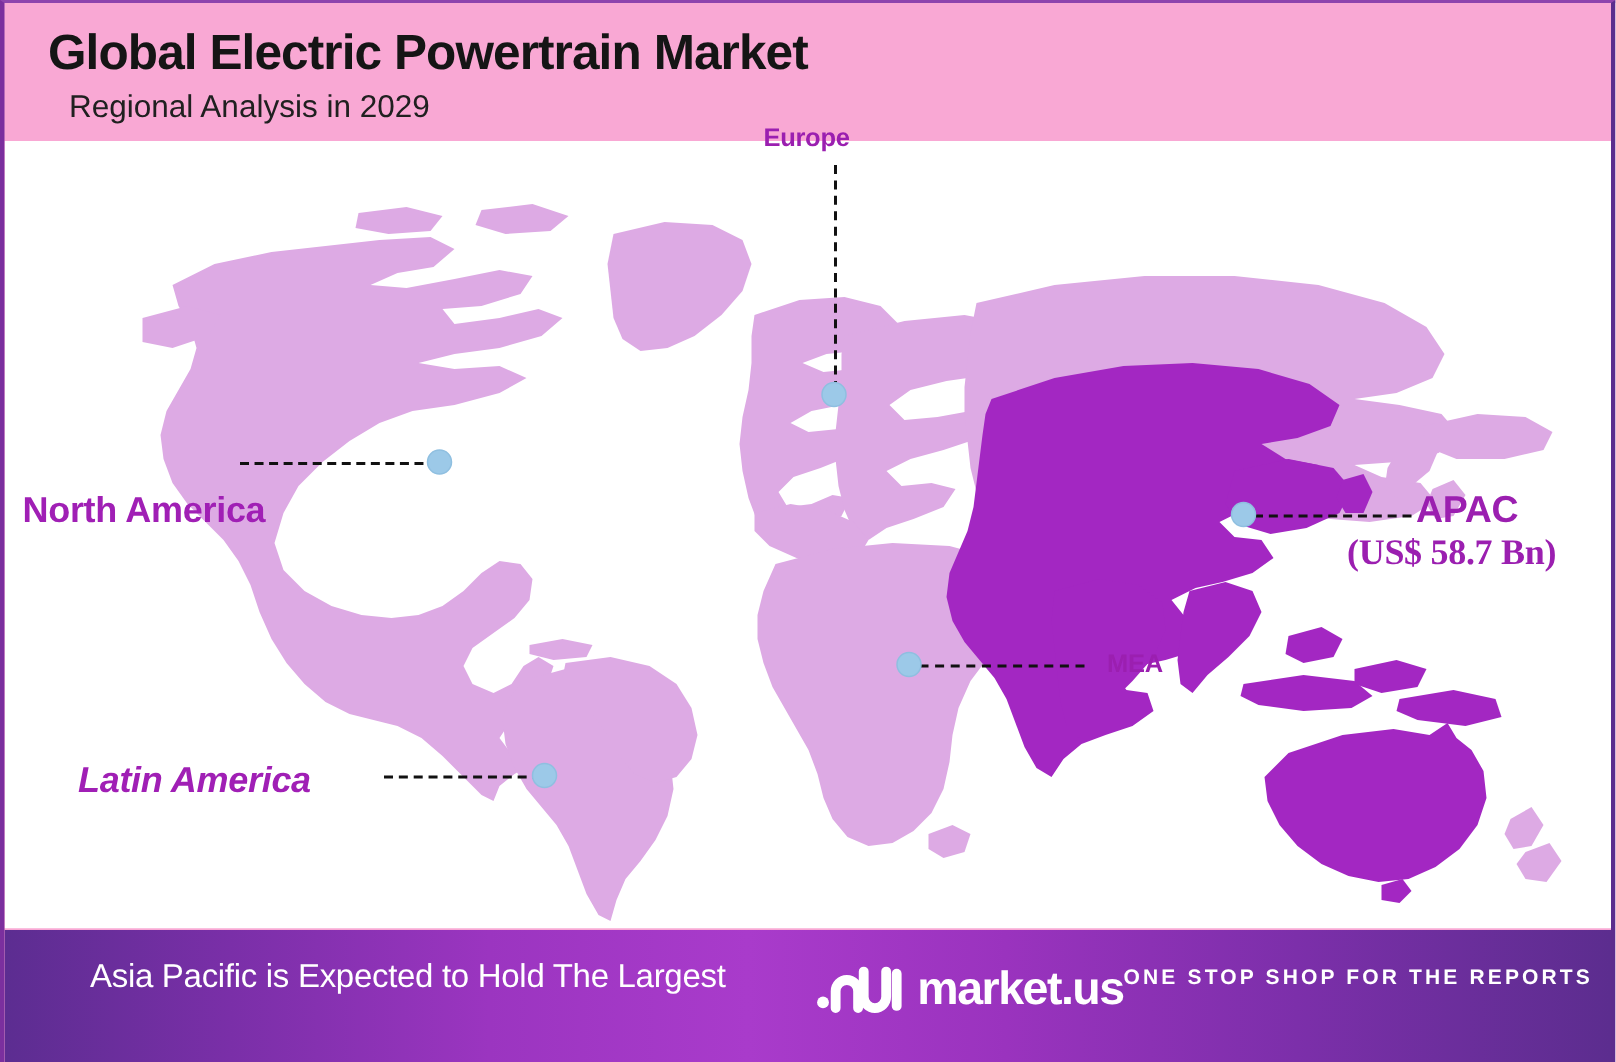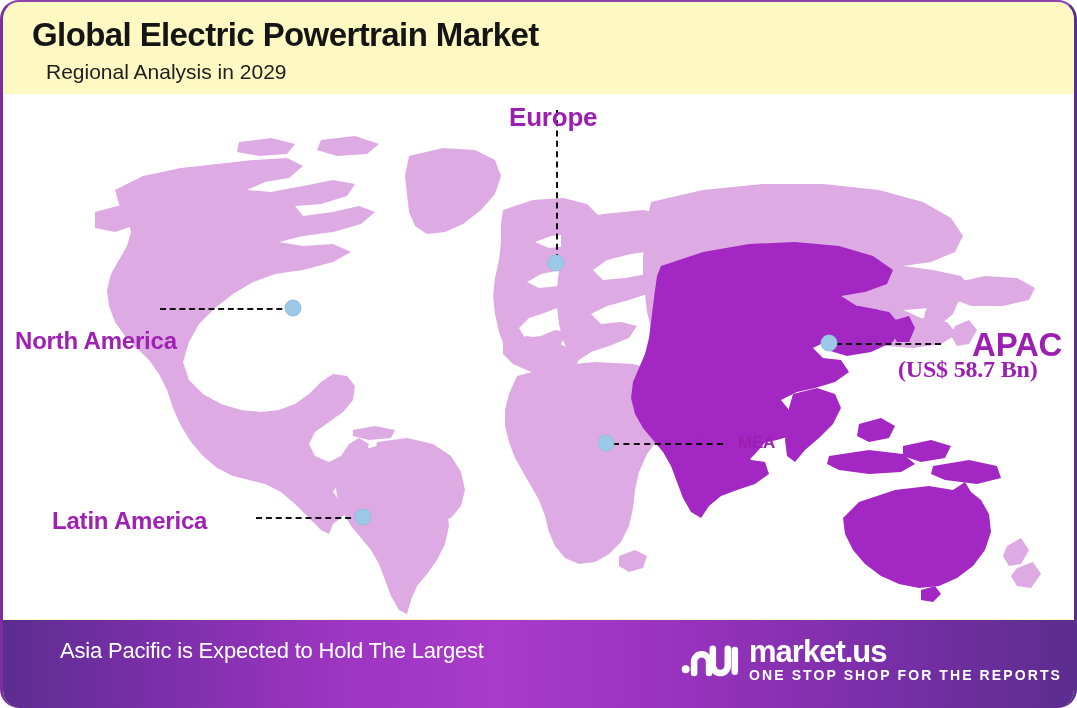--- a/index.html
+++ b/index.html
@@ -3,27 +3,26 @@
 <meta charset="utf-8">
 <style>
   html,body{margin:0;padding:0;background:#ffffff;}
   body{
     font-family:"Liberation Sans", sans-serif;
     -webkit-font-smoothing:antialiased;
   }
   #infographic{
     position:relative;
     width:1077px;height:708px;
-    background:#fef9c3;
+    background:#f9a8d4;
     box-sizing:border-box;
     border-left:3px solid #7b2f9e;
     border-right:3px solid #5b2d8e;
     border-top:2px solid #8e44ad;
     overflow:hidden;
-    border-radius:19px;
   }
   
   #header{position:absolute;left:0;top:0;width:100%;height:100px;z-index:6;}
   #title{
     position:absolute;left:29px;top:14px;
     font-size:33px;font-weight:bold;color:#151515;
     letter-spacing:-0.6px;white-space:nowrap;
   }
   #subtitle{
     position:absolute;left:43px;top:58px;
@@ -47,45 +46,45 @@
   }
   .connector.vertical{
     height:auto;width:0;border-top:none;border-left:2.5px dashed #111111;
   }
   .region-label{
     position:absolute;z-index:5;
     font-weight:bold;color:#9b1fb0;white-space:nowrap;
     letter-spacing:-0.2px;
   }
   #label-north-america{left:12px;top:325px;font-size:24px;color:#a01fb5;}
-  #label-latin-america{left:49px;top:505px;font-size:24px;color:#a01fb5;}
-  #label-europe{left:506px;top:80px;font-size:26px;color:#9b1fb0;margin-top:20px;}
+  #label-latin-america{left:49px;top:505px;font-size:24px;color:#a01fb5;font-style:italic;}
+  #label-europe{left:506px;top:80px;font-size:17px;color:#9b1fb0;}
   #label-mea{left:735px;top:431px;font-size:17px;color:#9b1fb0;}
-  #label-apac{left:941px;top:324px;font-size:33px;color:#9b1fb0;margin-left:28px;}
+  #label-apac{left:941px;top:324px;font-size:25px;color:#9b1fb0;}
   #label-apac-value{left:895px;top:354px;font-size:24px;color:#9b1fb0;font-family:Liberation Serif, serif;}
   
   #banner{
     position:absolute;left:0;bottom:0;width:1077px;height:88px;
     background:linear-gradient(90deg,
       #5c2d91 0%, #7a2fa8 14%, #9b35c0 30%,
       #a93bcb 46%, #9a33be 62%, #7c2faa 80%, #5b2d8e 100%);
     z-index:7;
   }
   #banner-text{
     position:absolute;left:57px;top:17px;
     font-size:22px;font-weight:normal;color:#ffffff;
     line-height:28px;letter-spacing:-0.2px;
   }
   #banner-text .line{display:block;}
   #logo{
     position:absolute;right:18px;top:16px;
     display:flex;align-items:center;gap:10px;
   }
   #logo-mark{width:58px;height:44px;display:block;}
-  #logo-text-wrap{display:flex;flex-direction:column;justify-content:space-between;}
+  #logo-text-wrap{display:flex;flex-direction:row;justify-content:space-between;}
   #logo-word{
     font-size:31px;font-weight:bold;color:#ffffff;
     letter-spacing:-1px;line-height:31px;
   }
   #logo-tagline{
     font-size:14px;font-weight:bold;color:#ffffff;
     letter-spacing:2.1px;line-height:12px;margin-top:2px;
     text-align:right;
   }
 </style>

